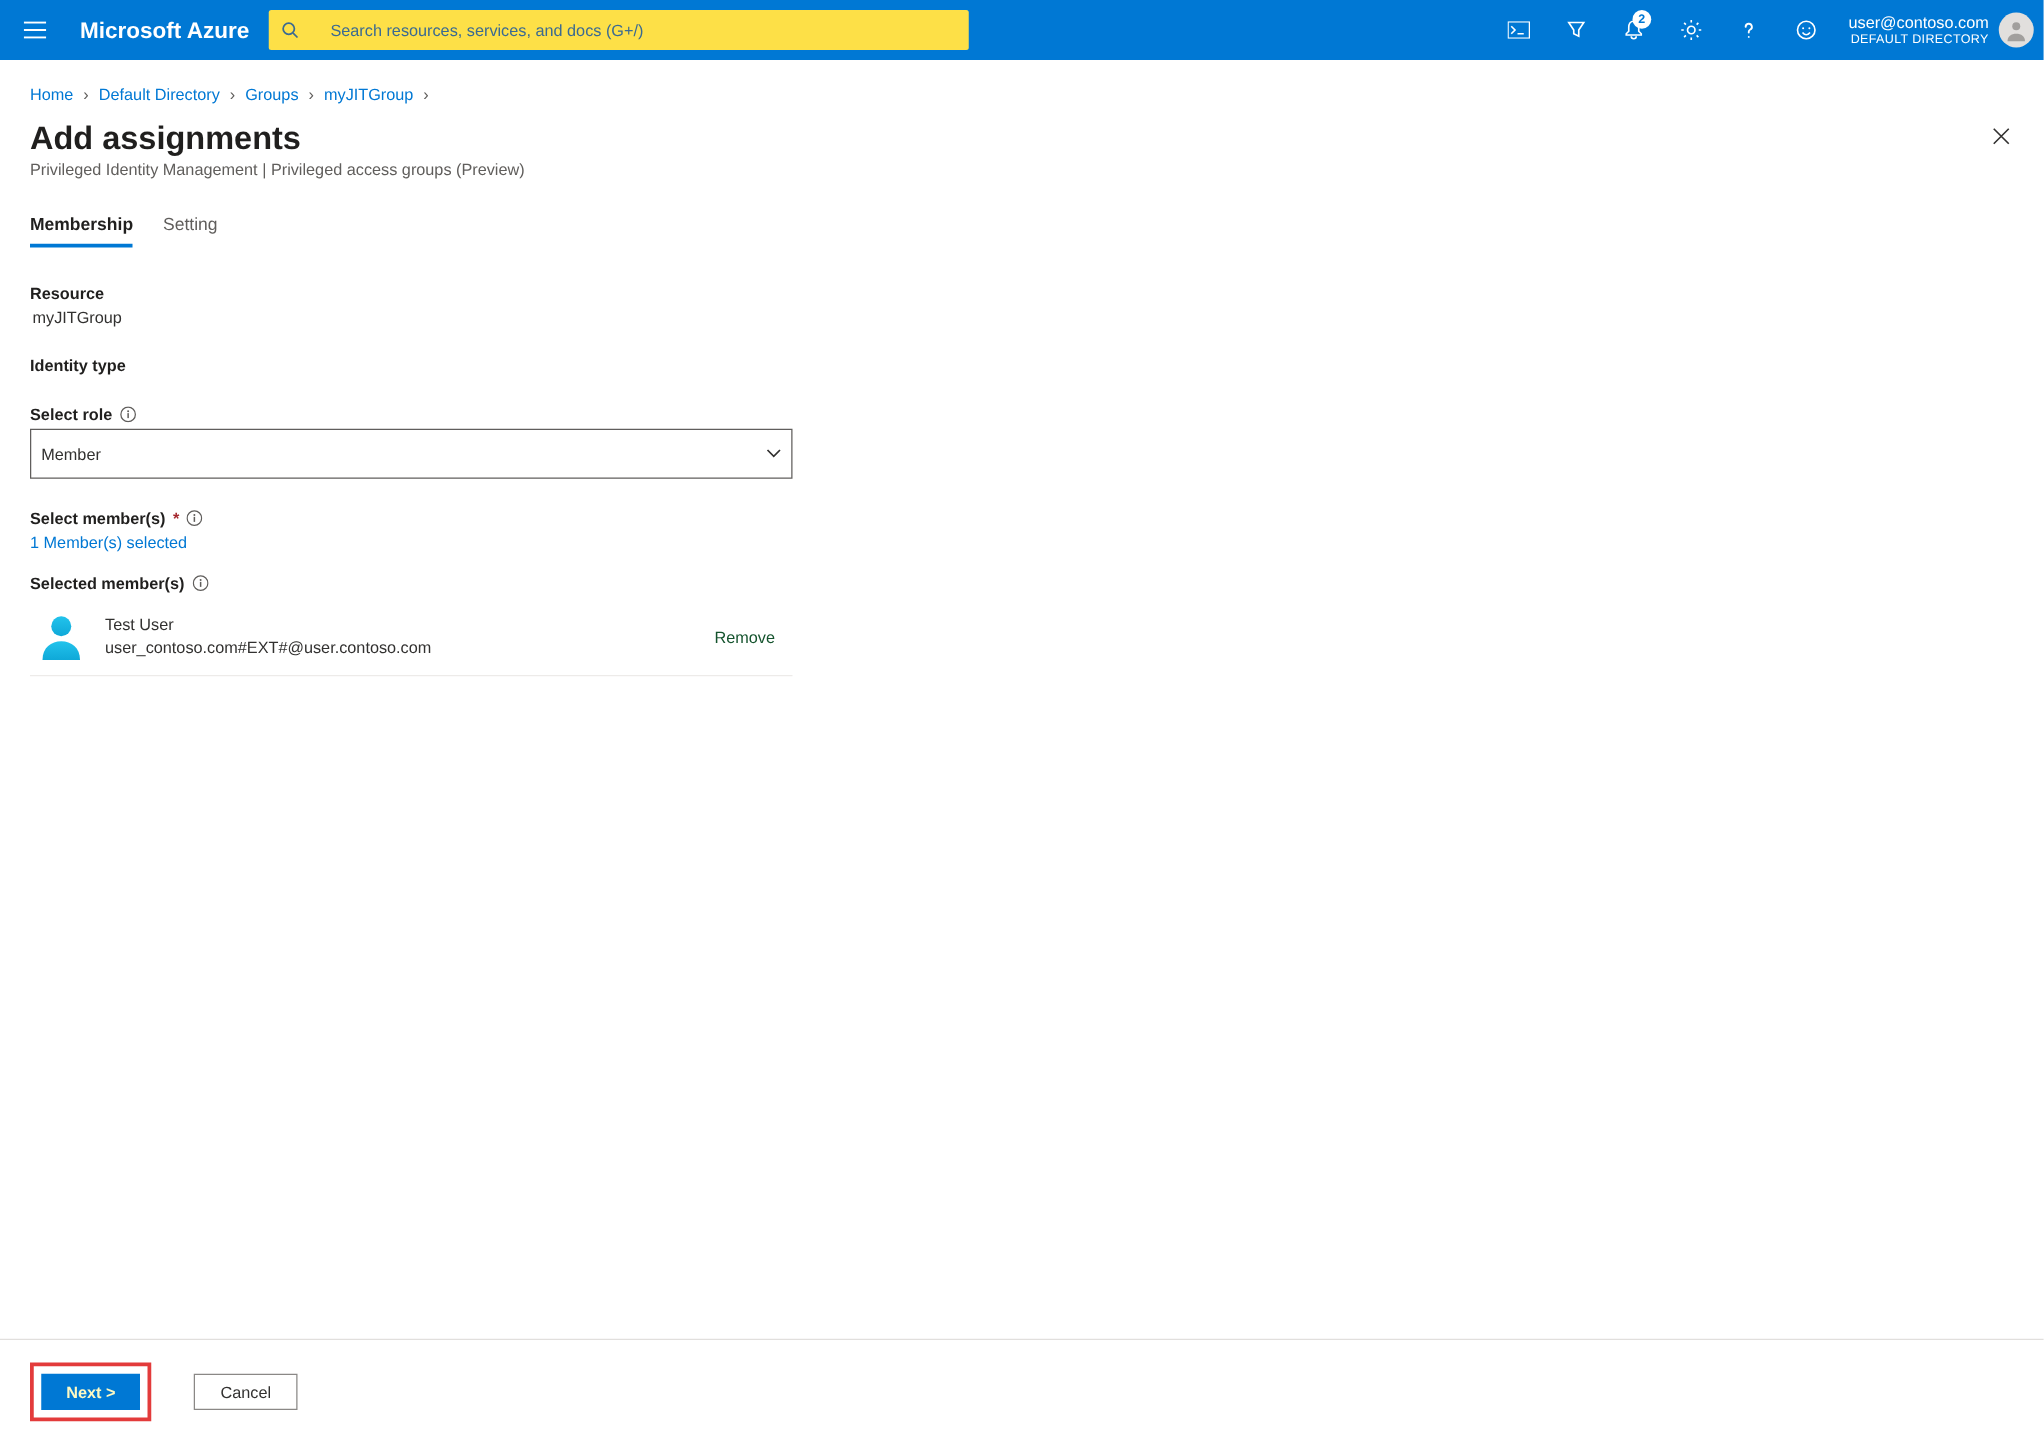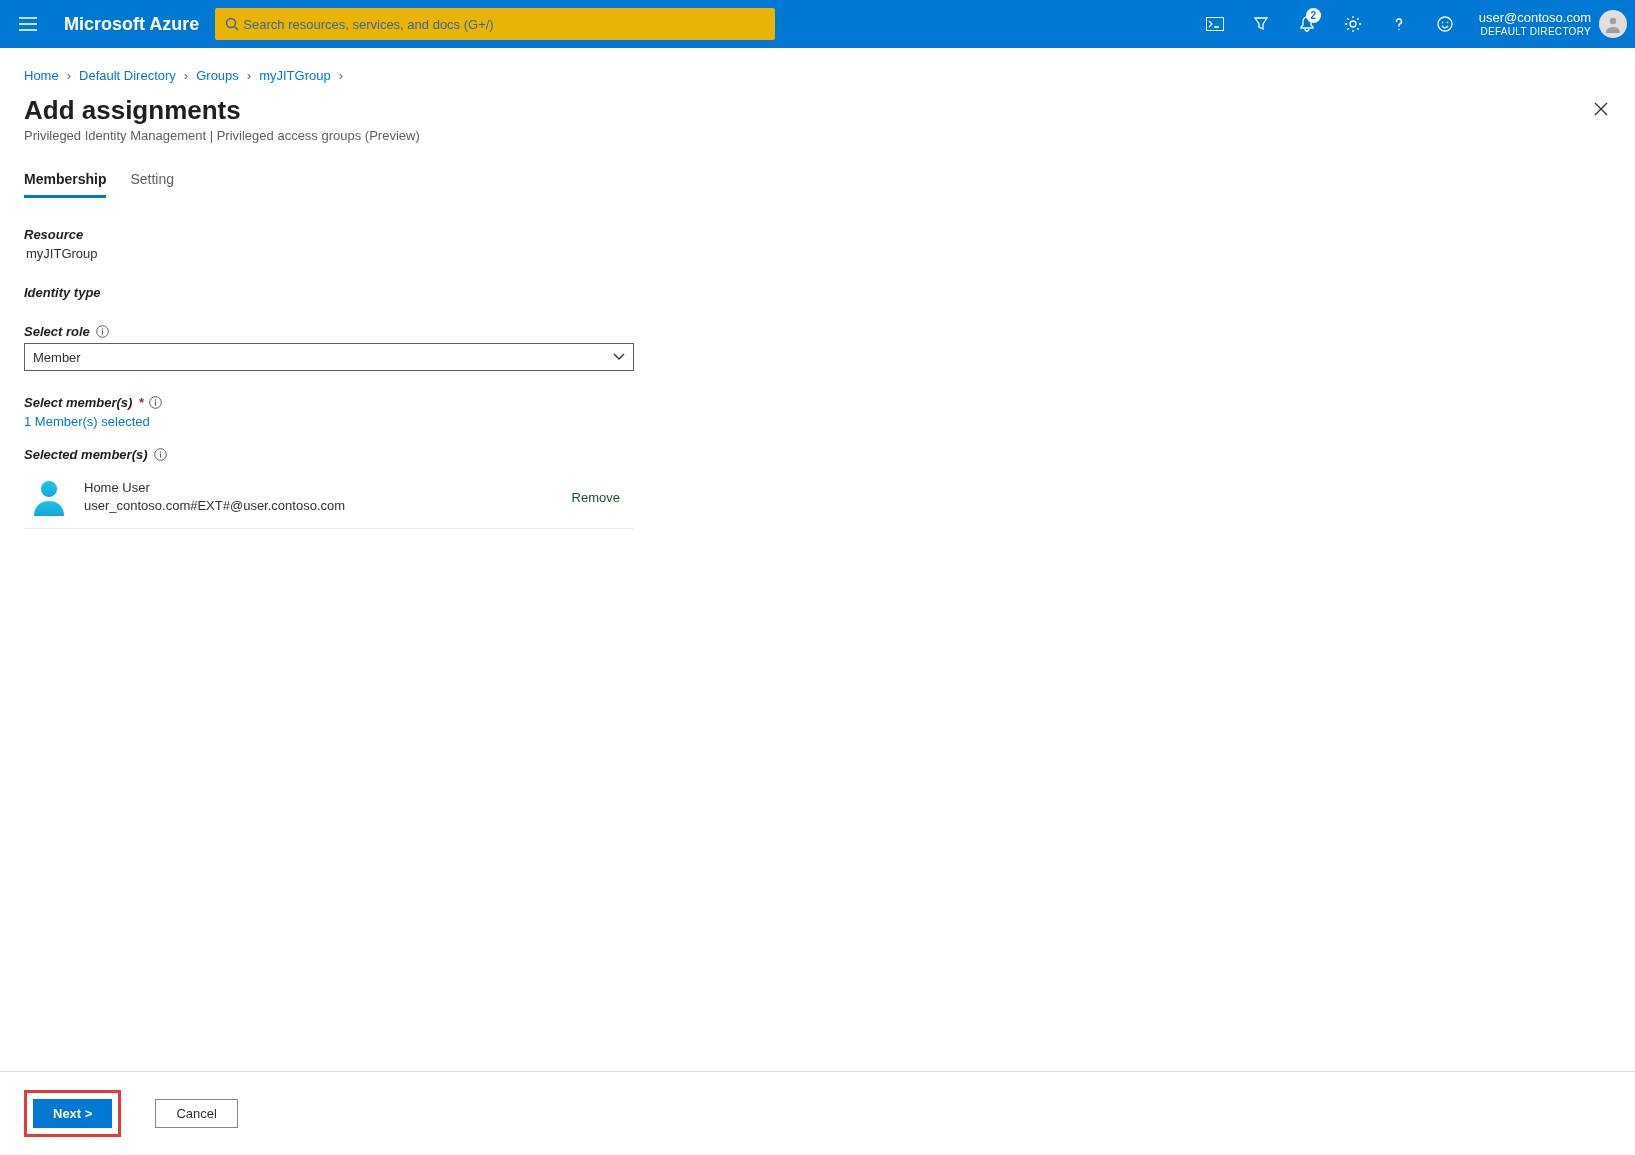--- a/index.html
+++ b/index.html
@@ -3,21 +3,21 @@
 <meta charset="utf-8">
 <style>
 * { box-sizing: border-box; margin: 0; padding: 0; }
 body { font-family: "Segoe UI", -apple-system, sans-serif; font-size: 13px; color: #323130; background: #fff; height: 100vh; display: flex; flex-direction: column; }
 
 
 .topbar { background: #0078d4; height: 48px; display: flex; align-items: center; color: #fff; padding: 0 8px; gap: 12px; }
 .hamburger { width: 40px; height: 40px; display: flex; align-items: center; justify-content: center; cursor: pointer; }
 .brand { font-size: 18px; font-weight: 600; white-space: nowrap; padding: 0 4px; }
 .search-wrap { flex: 1; max-width: 560px; }
-.searchbox { display: flex; align-items: center; background: #eab308; border-radius: 2px; height: 32px; padding: 0 10px; gap: 4px; color: #2b5f8a; }
+.searchbox { display: flex; align-items: center; background: #fde047; border-radius: 2px; height: 32px; padding: 0 10px; gap: 25px; color: #2b5f8a; }
 .searchbox input { flex: 1; border: none; background: transparent; font-size: 13px; color: #2b5f8a; outline: none; }
 .searchbox input::placeholder { color: #3a6a92; }
 .top-icons { display: flex; align-items: center; gap: 6px; margin-left: auto; }
 .top-icon { width: 40px; height: 40px; display: flex; align-items: center; justify-content: center; cursor: pointer; position: relative; }
 .badge { position: absolute; top: 4px; right: 6px; background: #fff; color: #0078d4; font-size: 10px; font-weight: 600; border-radius: 50%; width: 15px; height: 15px; display: flex; align-items: center; justify-content: center; }
 .user-block { display: flex; align-items: center; gap: 8px; padding-left: 8px; }
 .user-text { text-align: right; line-height: 1.15; }
 .user-email { font-size: 13px; }
 .user-dir { font-size: 10px; letter-spacing: 0.3px; }
 .avatar { width: 28px; height: 28px; border-radius: 50%; background: #e1dfdd; display: flex; align-items: center; justify-content: center; }
@@ -32,26 +32,26 @@
 .page-title { font-size: 26px; font-weight: 600; color: #201f1e; margin-bottom: 2px; }
 .page-sub { font-size: 13px; color: #605e5c; margin-bottom: 22px; }
 .close-x { cursor: pointer; padding: 6px; margin-right: -4px; }
 
 .tabs { display: flex; gap: 24px; border-bottom: 1px solid transparent; margin-bottom: 28px; }
 .tab { padding: 6px 0 8px 0; font-size: 14px; color: #605e5c; cursor: pointer; }
 .tab.active { color: #201f1e; font-weight: 600; border-bottom: 3px solid #0078d4; }
 
 .form { max-width: 610px; }
 .field { margin-bottom: 24px; }
-.field-label { font-size: 13px; font-weight: 600; color: #201f1e; margin-bottom: 4px; display: flex; align-items: center; gap: 6px; font-style: italic; }
+.field-label { font-size: 13px; font-weight: 600; color: #201f1e; margin-bottom: 4px; display: flex; align-items: center; gap: 6px; }
 .field-value { font-size: 13px; color: #323130; padding-left: 2px; }
 .req { color: #a4262c; }
 .info-ic { display: inline-flex; }
 
-.select { display: flex; align-items: center; justify-content: space-between; border: 1px solid #605e5c; height: 28px; padding: 0 8px; font-size: 13px; cursor: pointer; background: #fff; }
+.select { display: flex; align-items: center; justify-content: space-between; border: 1px solid #605e5c; height: 40px; padding: 0 8px; font-size: 13px; cursor: pointer; background: #fff; }
 
 .link { color: #0078d4; font-size: 13px; cursor: pointer; }
 
 .member-row { display: flex; align-items: center; border-bottom: 1px solid #edebe9; padding: 8px 0 10px 4px; margin-top: 6px; gap: 14px; }
 .member-avatar { width: 42px; height: 42px; }
 .member-info { flex: 1; line-height: 1.35; }
 .member-name { font-size: 13px; color: #323130; }
 .member-email { font-size: 13px; color: #323130; }
 .member-remove { color: #14532d; font-size: 13px; cursor: pointer; padding-right: 14px; }
 
@@ -224,21 +224,21 @@
           <defs>
               <linearGradient id="g1" x1="0" y1="0" x2="0" y2="1">
                 <stop offset="0" stop-color="#22c3ec"></stop>
                 <stop offset="1" stop-color="#0fa8d8"></stop>
               </linearGradient>
             </defs>
           <circle cx="21" cy="13" r="8" fill="url(#g1)"></circle>
           <path d="M6 40c0-10 7-15 15-15s15 5 15 15" fill="url(#g1)"></path>
         </svg>
         <div class="member-info">
-          <div class="member-name">Home User</div>
+          <div class="member-name">Test User</div>
           <div class="member-email">user_contoso.com#EXT#@user.contoso.com</div>
         </div>
         <span class="member-remove">Remove</span>
       </div>
     </div>
   </div>
 </div>
 
 <div class="footer">
   <span class="next-hl">

